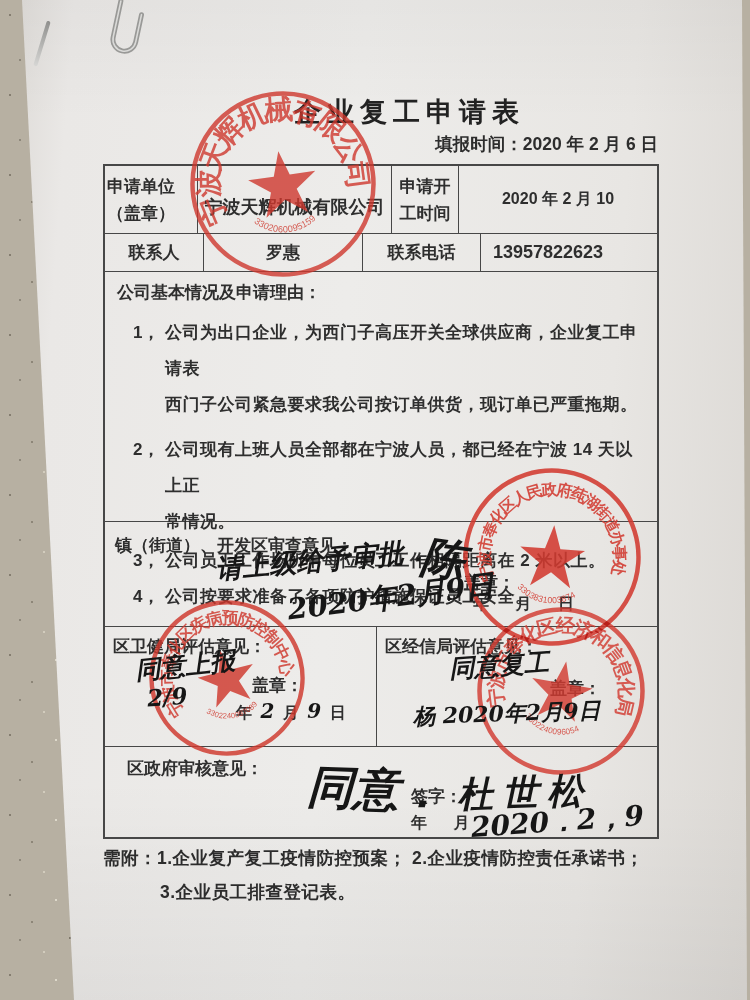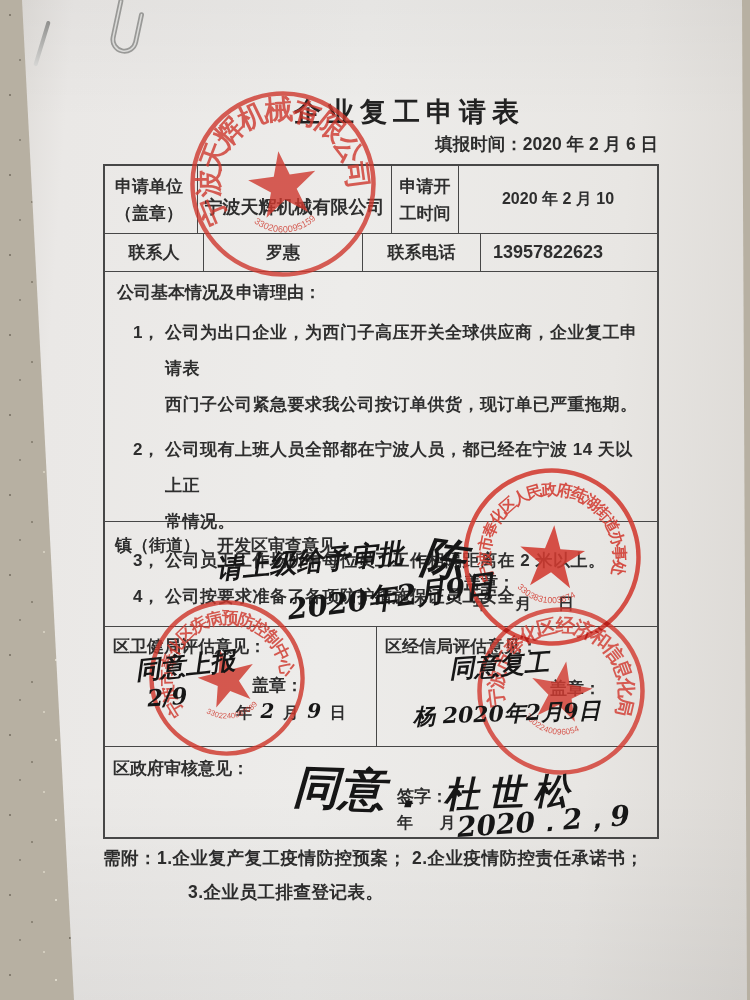--- a/index.html
+++ b/index.html
@@ -23,21 +23,21 @@
       linear-gradient(180deg, rgba(0,0,0,0.03) 0%, rgba(0,0,0,0) 12%, rgba(0,0,0,0) 78%, rgba(0,0,0,0.05) 100%),
       linear-gradient(94deg, #dbd8d4 0%, #eae8e6 9%, #edecea 45%, #e8e6e3 78%, #dcd9d5 99%);
   }
   .content{position:absolute;inset:0;color:#2d2d2d;}
   .abs{position:absolute;}
   .title{font-size:27px;font-weight:700;letter-spacing:6px;color:#222;margin-top:6px;}
   .fill-date{font-size:17.5px;font-weight:600;}
   
   .ftable{position:absolute;left:103px;top:164px;width:556px;border:2px solid #474747;box-sizing:border-box;}
   .frow{display:flex;border-bottom:1.6px solid #474747;box-sizing:border-box;}
-  .frow:last-child{border-bottom:none;}
+  .frow:last-child{border-bottom:none;margin-left:14px;}
   .fcell{border-right:1.6px solid #474747;box-sizing:border-box;position:relative;
          font-size:17px;font-weight:600;color:#2e2e2e;}
   .fcell:last-child{border-right:none;}
   .vcenter{display:flex;flex-direction:column;justify-content:center;}
   .hcenter{align-items:center;text-align:center;}
   .lh{line-height:27px;}
   
   .reason-cell{padding:10px 12px 0 12px;}
   .reason-head{line-height:22px;margin-bottom:6px;}
   .reason{display:flex;}
@@ -69,21 +69,21 @@
   </svg>
 
   <div class="content">
 
     <div class="abs title" style="left:294px;top:88px;">企业复工申请表</div>
     <div class="abs fill-date" style="right:92px;top:132px;">填报时间：2020 年 2 月 6 日</div>
 
     <div class="ftable">
 
       <div class="frow" style="height:68px;">
-        <div class="fcell vcenter lh" style="width:93px;padding-left:10px;">
+        <div class="fcell vcenter lh" style="width:93px;padding-left:2px;">
           <span>申请单位</span>
           <span>（盖章）</span>
         </div>
         <div class="fcell vcenter hcenter" style="width:194px;font-size:18px;padding-top:14px;box-sizing:border-box;">宁波天辉机械有限公司</div>
         <div class="fcell vcenter hcenter lh" style="width:67px;">
           <span>申请开</span>
           <span>工时间</span>
         </div>
         <div class="fcell vcenter hcenter" style="flex:1;font-size:16px;">2020 年 2 月 10</div>
       </div>
@@ -166,21 +166,21 @@
           <div class="abs seal-label" style="left:292px;top:38px;">签字：</div>
           <div class="abs date-print" style="left:292px;top:66px;">年　 月</div>
           <div class="abs hand overlay-hand" style="left:188px;top:12px;font-size:46px;transform:rotate(2deg);">同意．</div>
           <div class="abs hand overlay-hand" style="left:338px;top:22px;font-size:36px;letter-spacing:9px;transform:rotate(-2deg);">杜世松</div>
           <div class="abs hand overlay-hand" style="left:352px;top:56px;font-size:28px;transform:rotate(-4deg);">2020．2，9</div>
         </div>
       </div>
     </div>
 
     <div class="abs footer-line" style="left:103px;top:846px;">需附：1.企业复产复工疫情防控预案； 2.企业疫情防控责任承诺书；</div>
-    <div class="abs footer-line" style="left:188px;top:880px;">3.企业员工排查登记表。</div>
+    <div class="abs footer-line" style="left:160px;top:880px;">3.企业员工排查登记表。</div>
   </div>
 
   <div class="stamps">
       <svg width="202" height="202" viewBox="-101 -101 202 202" style="position: absolute; left: 182px; top: 83px; opacity: 0.8; mix-blend-mode: multiply; transform: rotate(-8deg);">
         <circle r="90.5" fill="none" stroke="#ce372c" stroke-width="4.5"></circle>
         <text x="0" y="30.69" text-anchor="middle" fill="#ce372c" font-size="88.35">★</text>
         <defs>
           <path id="arcN0" d="M -56.38 32.55 A 65.1 65.1 0 1 1 56.38 32.55"></path>
           <path id="arcC0" d="M -35.37 32.98 A 48.36 48.36 0 0 0 35.37 32.98"></path>
         </defs>

